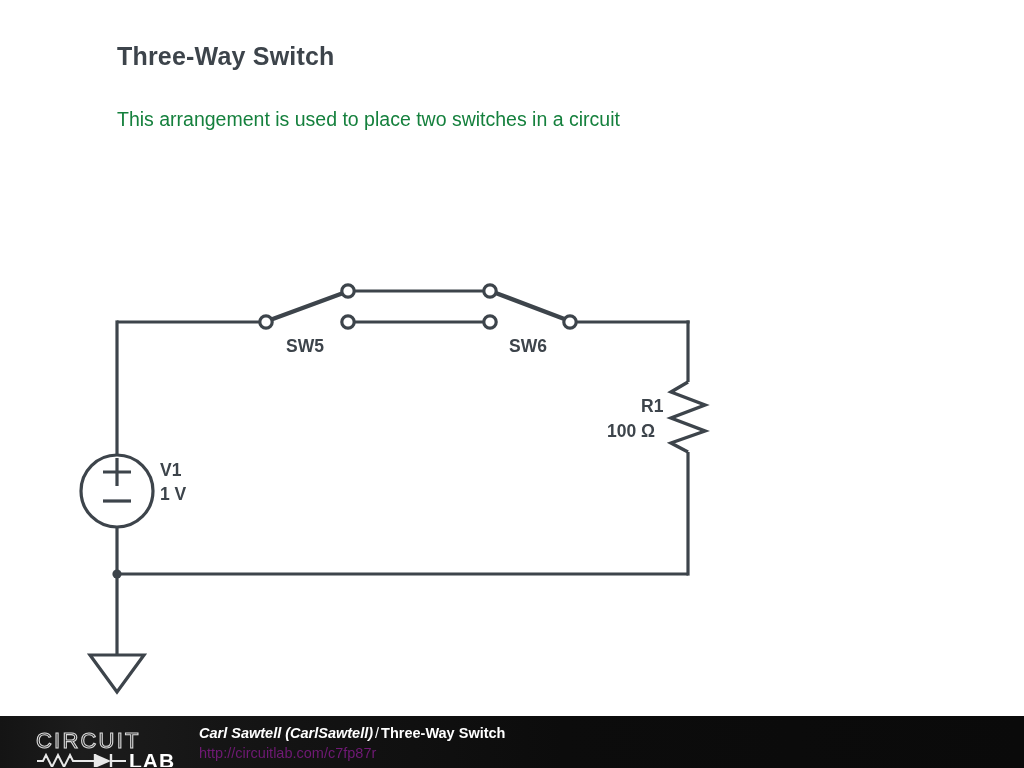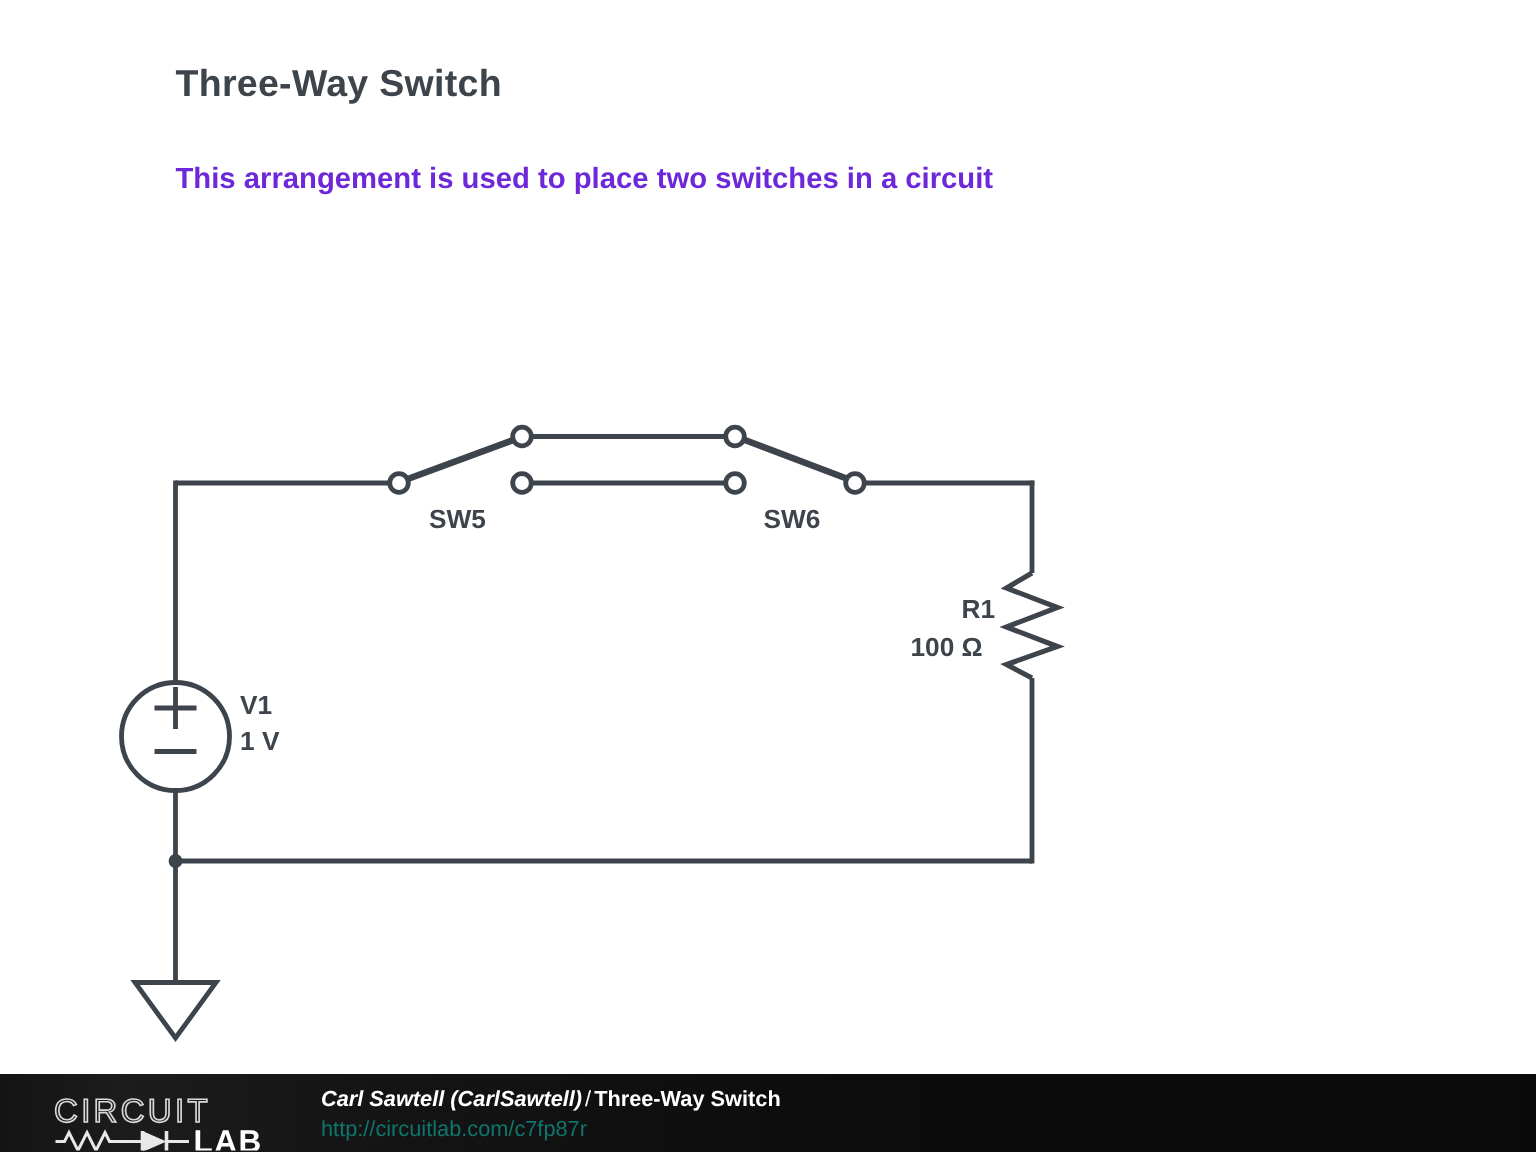--- a/index.html
+++ b/index.html
@@ -35,23 +35,23 @@
     letter-spacing: 0.2px;
     white-space: nowrap;
   }
 
   #description {
     position: absolute;
     left: 117px;
     top: 104px;
     width: 800px;
     font-size: 19.5px;
-    font-weight: bold;
+    font-weight: normal;
     line-height: 30.5px;
-    color: #6d28d9;
+    color: #15803d;
   }
   #description .ln {
     display: block;
     white-space: nowrap;
   }
   #description .ln.indent { padding-left: 5px; }
 
   
   #schematic {
     position: absolute;
@@ -74,21 +74,21 @@
   }
   #logo {
     position: absolute;
     left: 36px;
     top: 727px;
     width: 160px;
     height: 40px;
   }
   #footer-text {
     position: absolute;
-    left: 214px;
+    left: 199px;
     top: 724px;
     width: 760px;
     color: #ffffff;
   }
   #footer-line1 {
     font-size: 14.5px;
     line-height: 19px;
     white-space: nowrap;
   }
   #footer-author {
@@ -99,21 +99,21 @@
     font-weight: normal;
     padding: 0 2px;
   }
   #footer-title {
     font-weight: bold;
   }
   #footer-url {
     font-size: 14.5px;
     line-height: 20px;
     white-space: nowrap;
-    color: #0f766e;
+    color: #701a75;
   }
 </style>
 </head>
 <body>
 
 <div id="slide">
 
   <div id="page-title">Three-Way Switch</div>
 
   <div id="description">

